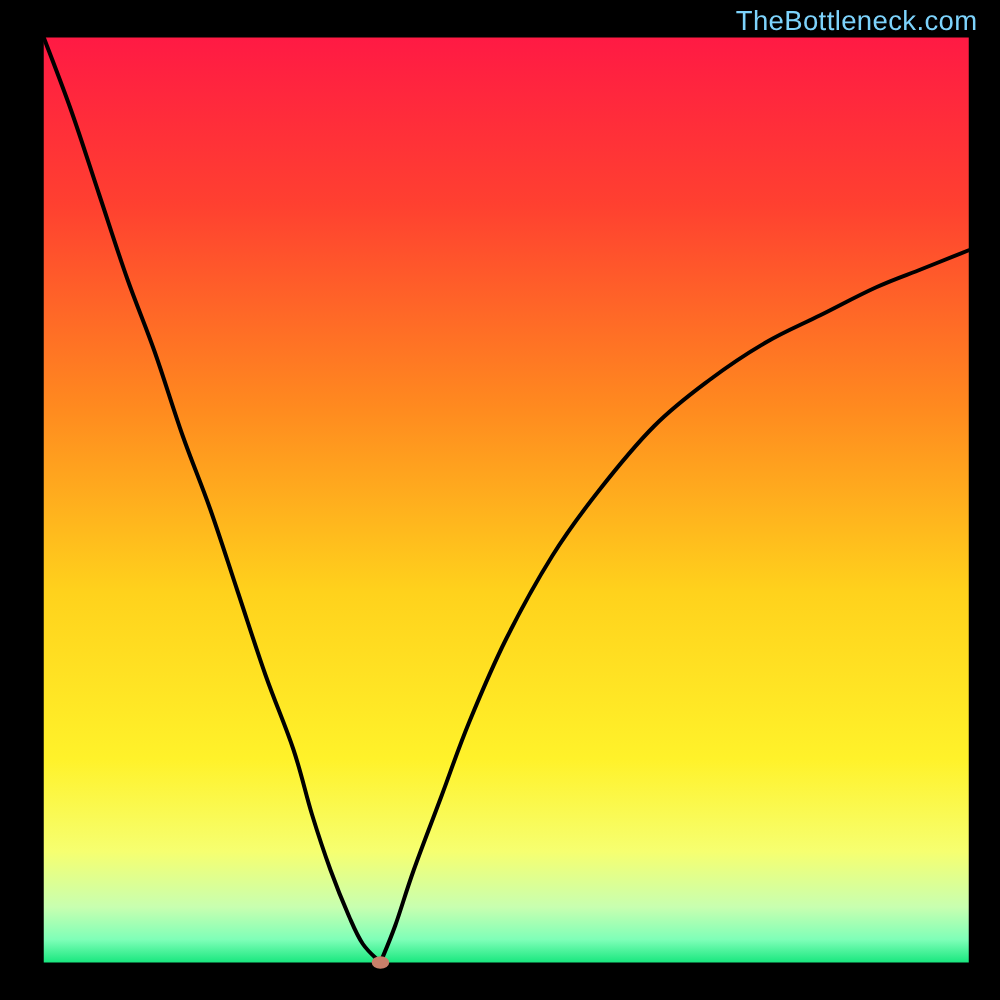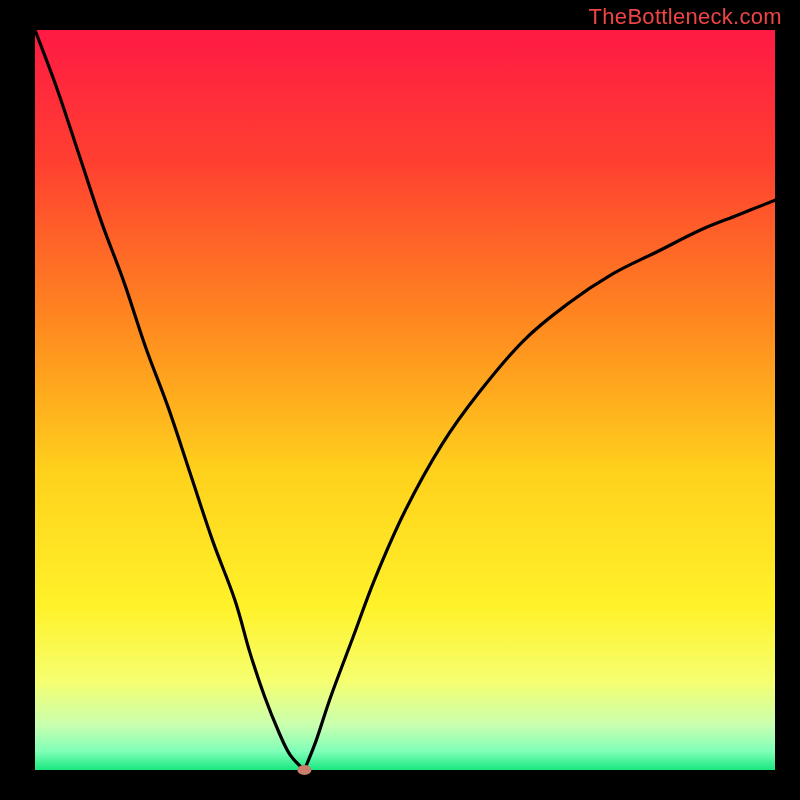--- a/index.html
+++ b/index.html
@@ -15,21 +15,21 @@
     left: 0;
     top: 0;
     width: 800px;
     height: 800px;
     background: #000;
   }
   .watermark {
     position: absolute;
     top: 4px;
     right: 18px;
-    color: #ef4444;
+    color: #7dd3fc;
     font-family: Arial, Helvetica, sans-serif;
     font-size: 22px;
     font-weight: 500;
     letter-spacing: 0.3px;
     user-select: none;
   }
   svg {
     position: absolute;
     left: 0;
     top: 0;

